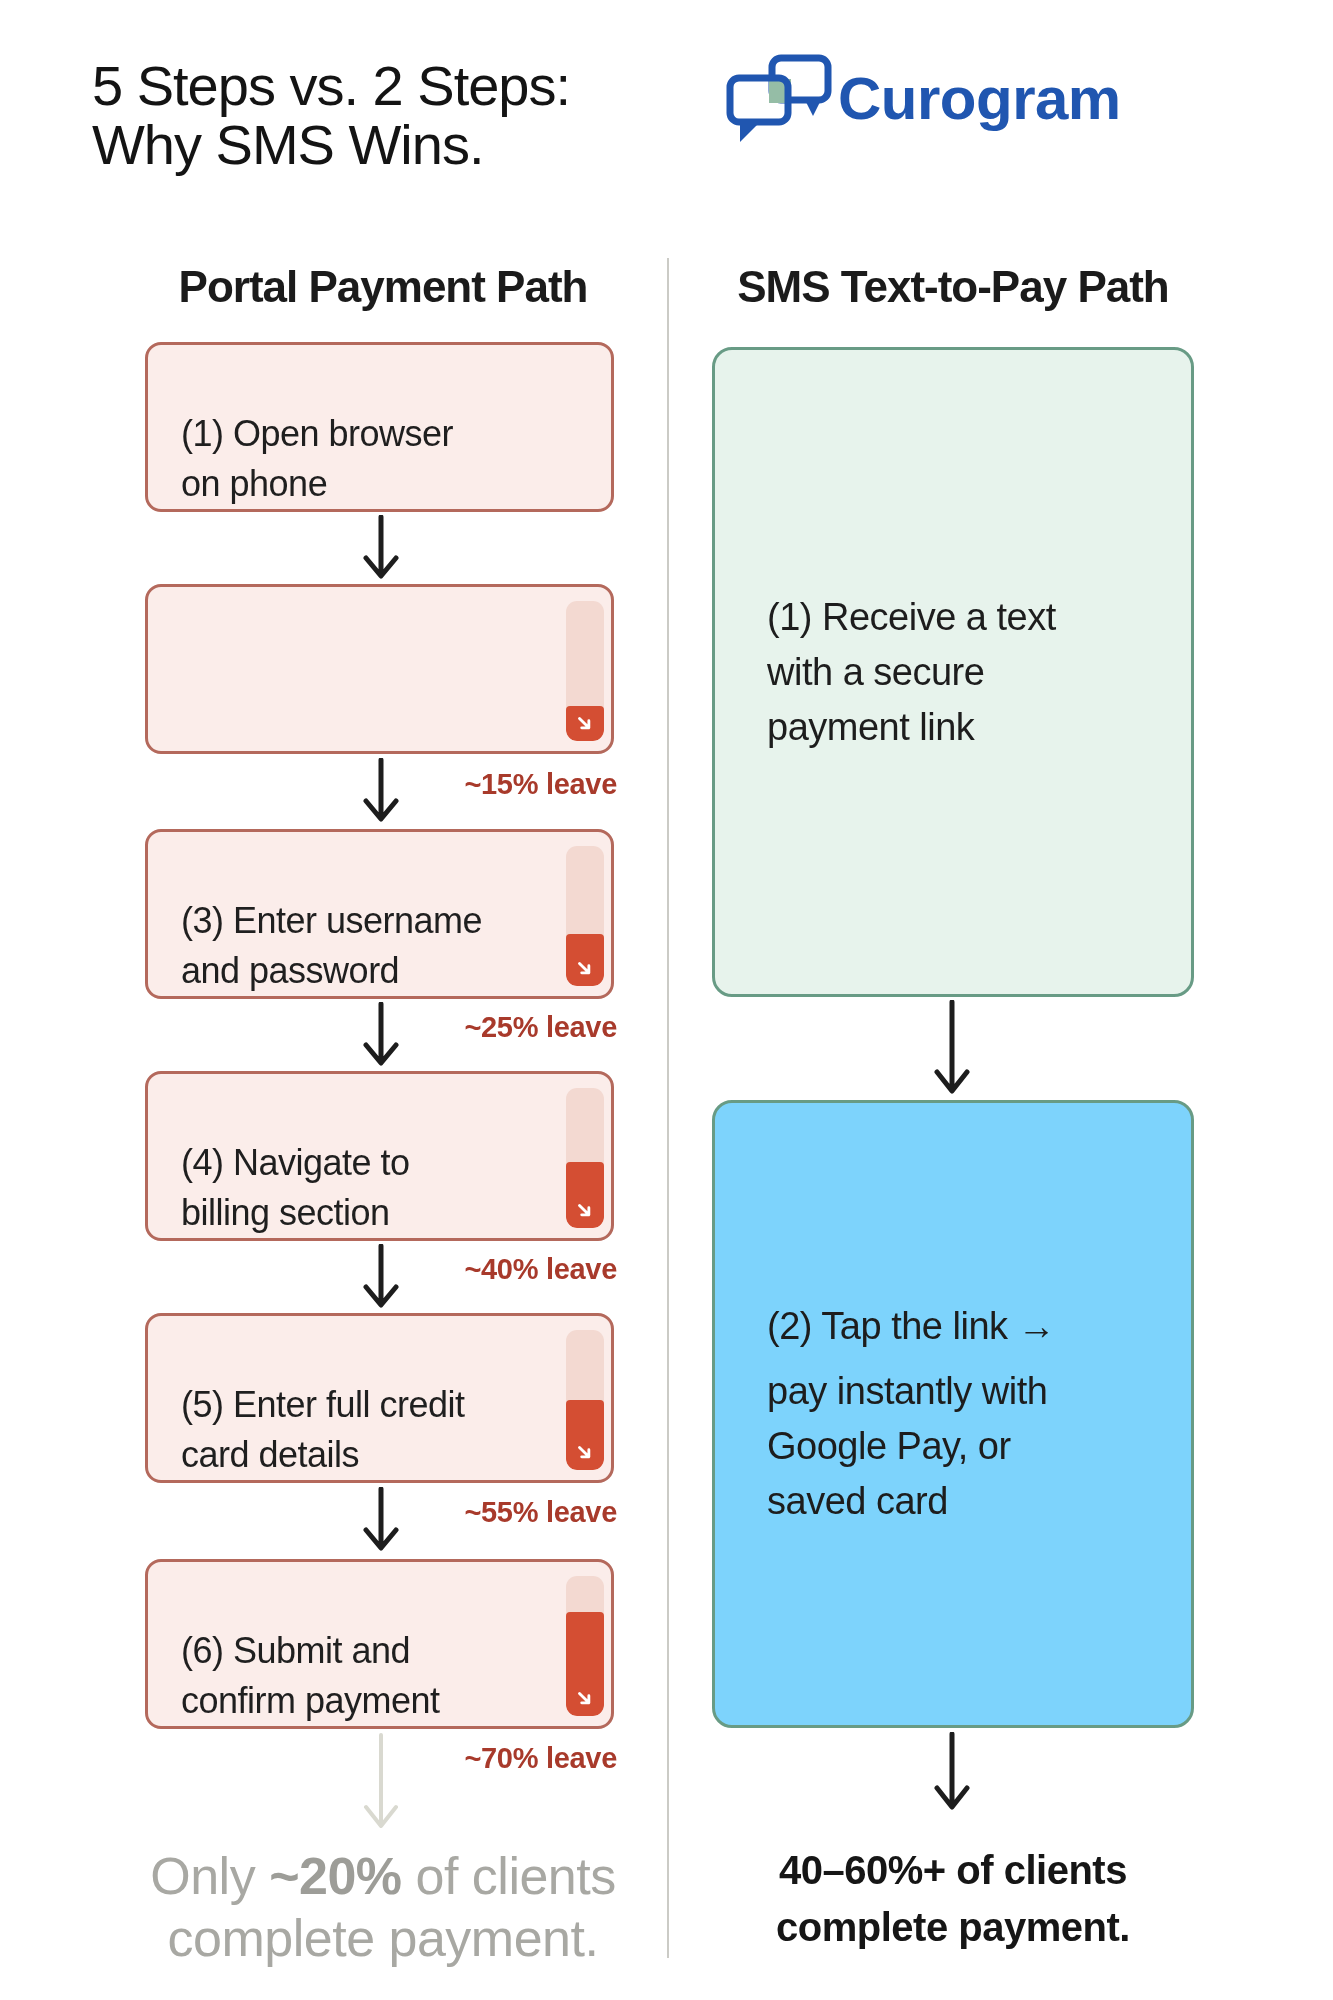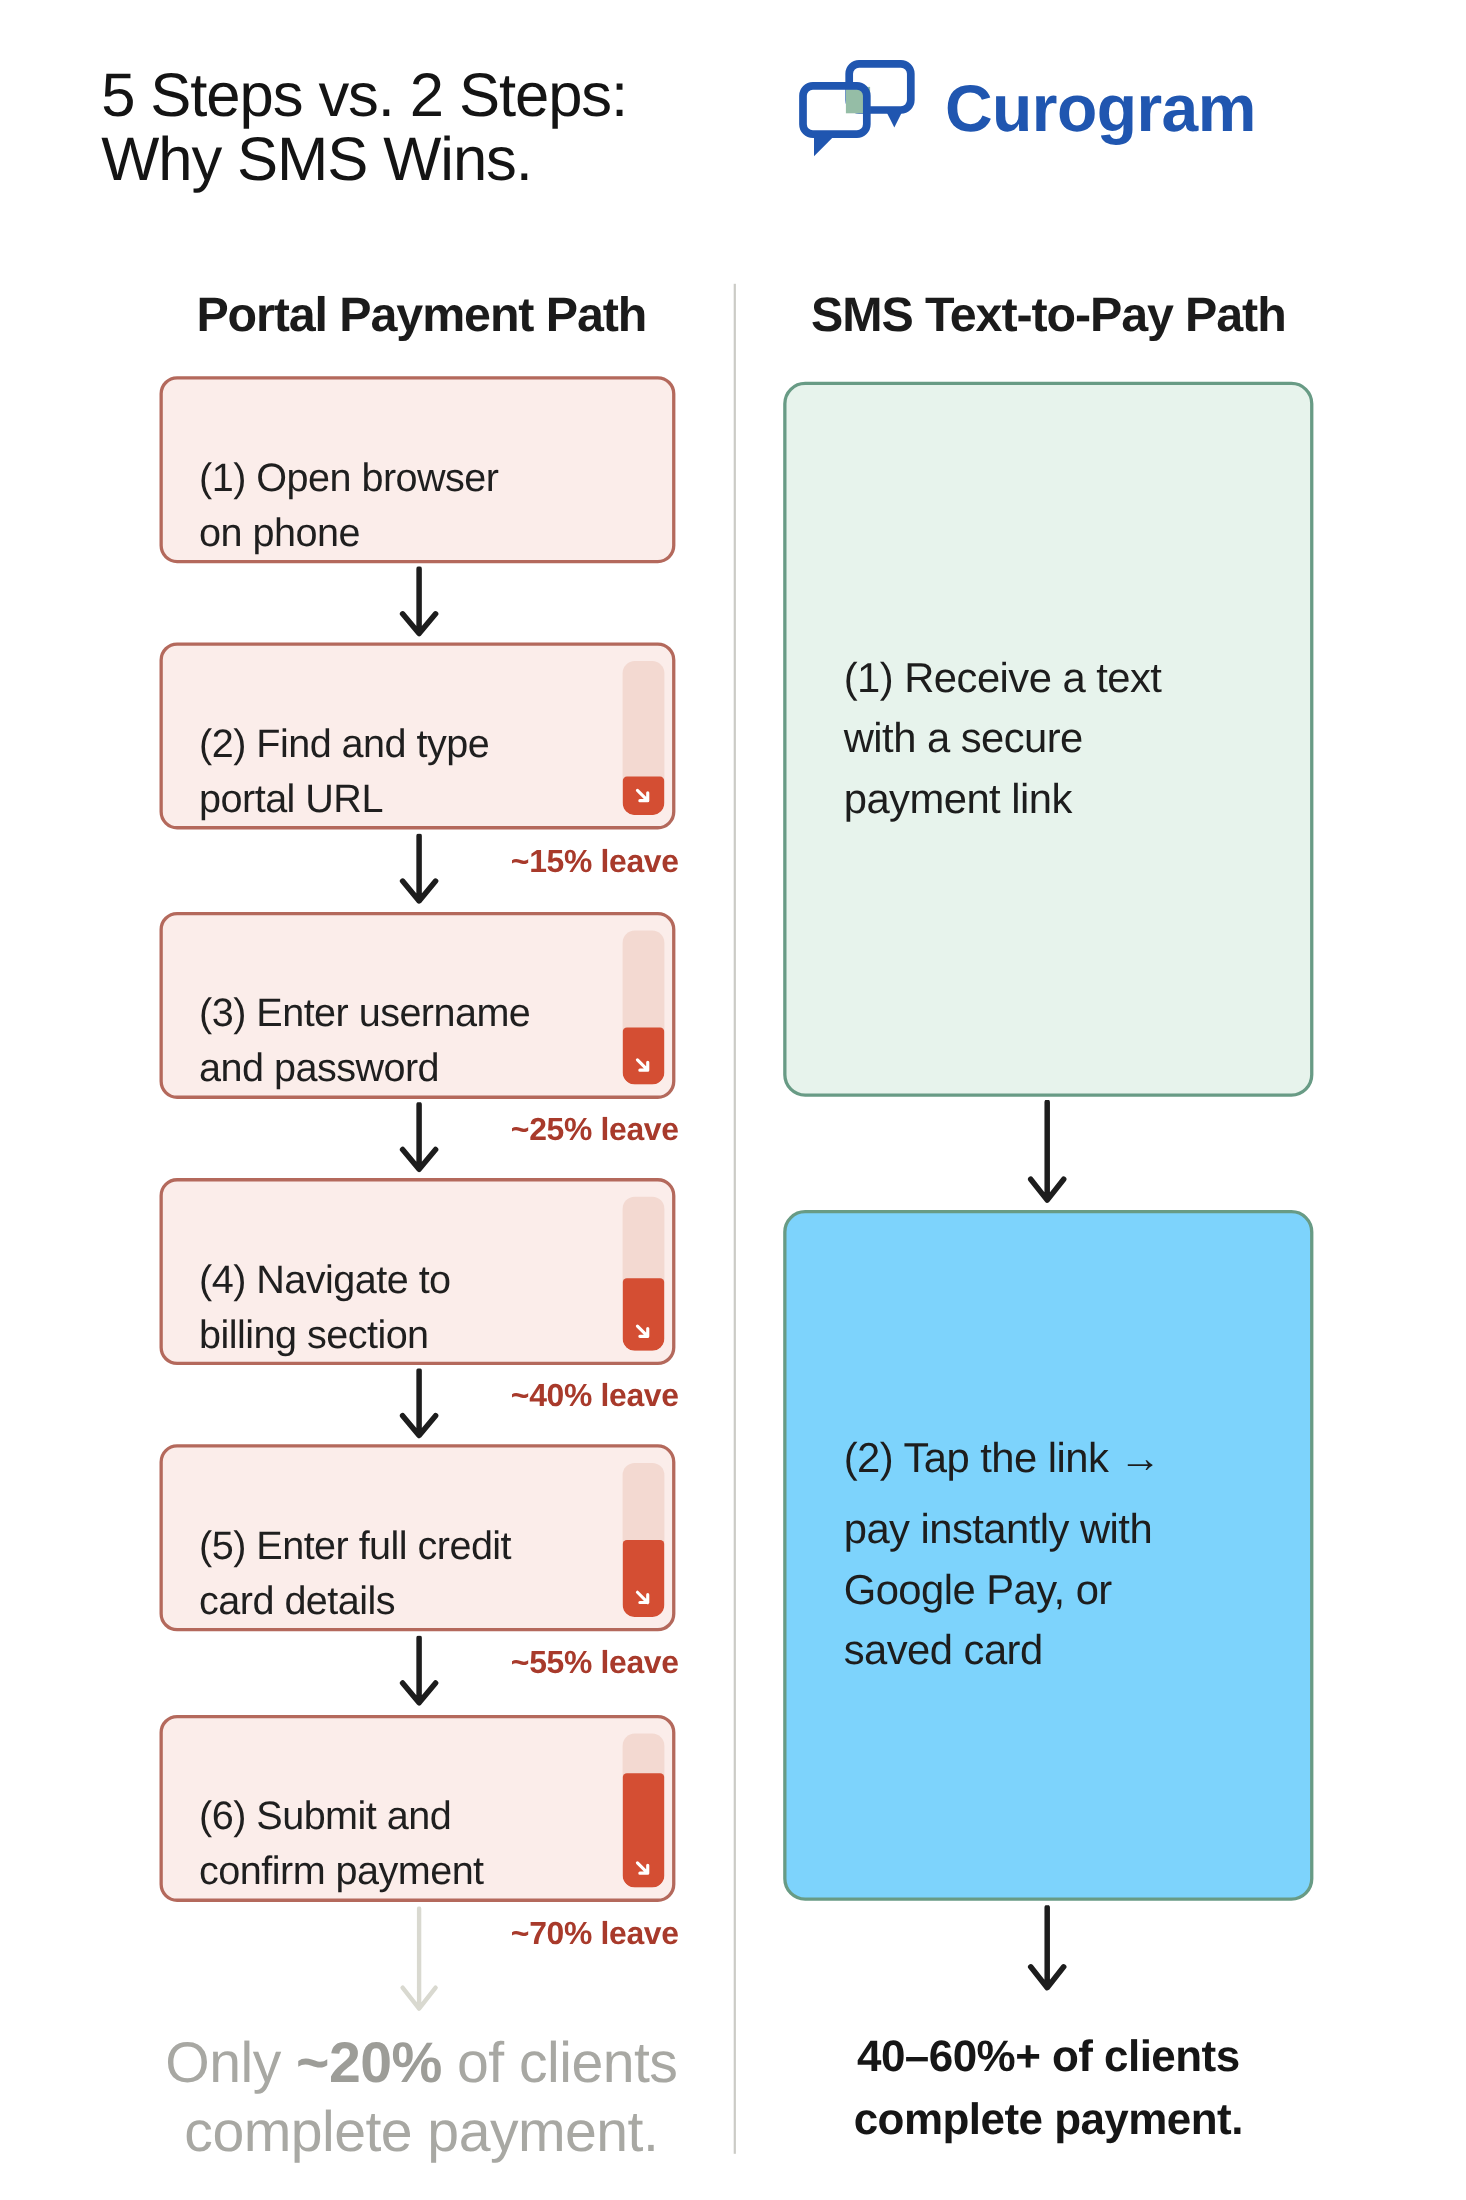--- a/index.html
+++ b/index.html
@@ -5,21 +5,21 @@
   html,body{margin:0;padding:0;background:#ffffff;}
   .canvas{
     position:relative;width:1333px;height:2000px;background:#ffffff;overflow:hidden;
     font-family:"Liberation Sans",sans-serif;color:#1f1f1f;
   }
   
   .title{position:absolute;left:92px;top:56px;font-size:56px;line-height:59px;
     font-weight:400;letter-spacing:-1px;color:#141414;}
   .title span{display:block;white-space:nowrap;}
   
-  .logo{position:absolute;left:722px;top:52px;display:flex;align-items:center;gap:25px;}
+  .logo{position:absolute;left:722px;top:52px;display:flex;align-items:center;gap:4px;}
   .logo-word{font-size:60px;font-weight:700;letter-spacing:-0.5px;color:#2056b0;}
   
   .col-header{position:absolute;top:262px;font-size:44px;font-weight:700;
     letter-spacing:-1px;color:#1b1b1b;text-align:center;white-space:nowrap;}
   .portal-header{left:148px;width:470px;}
   .sms-header{left:712px;width:482px;}
   
   .divider{position:absolute;left:667px;top:258px;width:2px;height:1700px;background:#cbcbc6;}
   
   .pbox{position:absolute;left:145px;width:469px;height:170px;background:#fbedea;
@@ -86,24 +86,20 @@
     <div class="ptext">
       <span>(1) Open browser</span>
       <span>on phone</span>
     </div>
   </div>
   <svg class="flow-arrow" style="left:359px;top:515px" width="44" height="66" viewBox="0 0 44 66">
     <path d="M22 2 V58 M7 43 L22 61 L37 43" stroke="#1d1d1d" stroke-width="5" fill="none" stroke-linecap="round" stroke-linejoin="round"></path>
   </svg>
 
   <div class="pbox" style="top:584px">
-    <div class="ptext">
-      <span>(2) Find and type</span>
-      <span>portal URL</span>
-    </div>
     <div class="meter">
       <div class="meter-fill" style="height: 25%;">
         <svg class="mini-arrow" width="22" height="22" viewBox="0 0 20 20">
           <path d="M5 5 L13.5 13.5 M13.5 7 V13.5 H7" stroke="#ffffff" stroke-width="2.6" fill="none" stroke-linecap="round" stroke-linejoin="round"></path>
         </svg>
       </div>
     </div>
   </div>
   <svg class="flow-arrow" style="left:359px;top:758px" width="44" height="66" viewBox="0 0 44 66">
     <path d="M22 2 V58 M7 43 L22 61 L37 43" stroke="#1d1d1d" stroke-width="5" fill="none" stroke-linecap="round" stroke-linejoin="round"></path>

